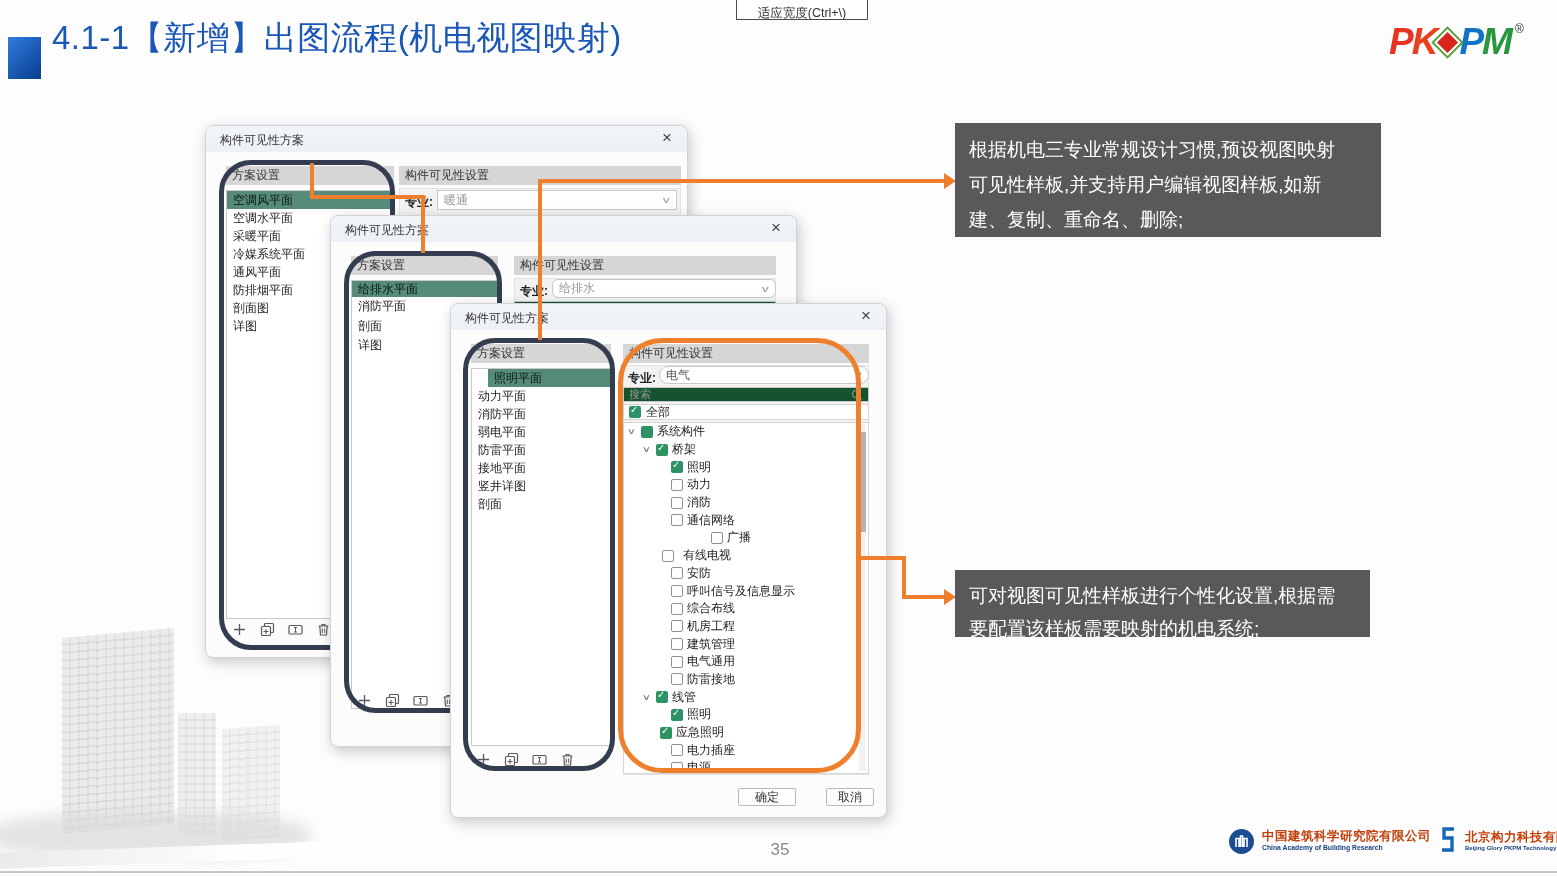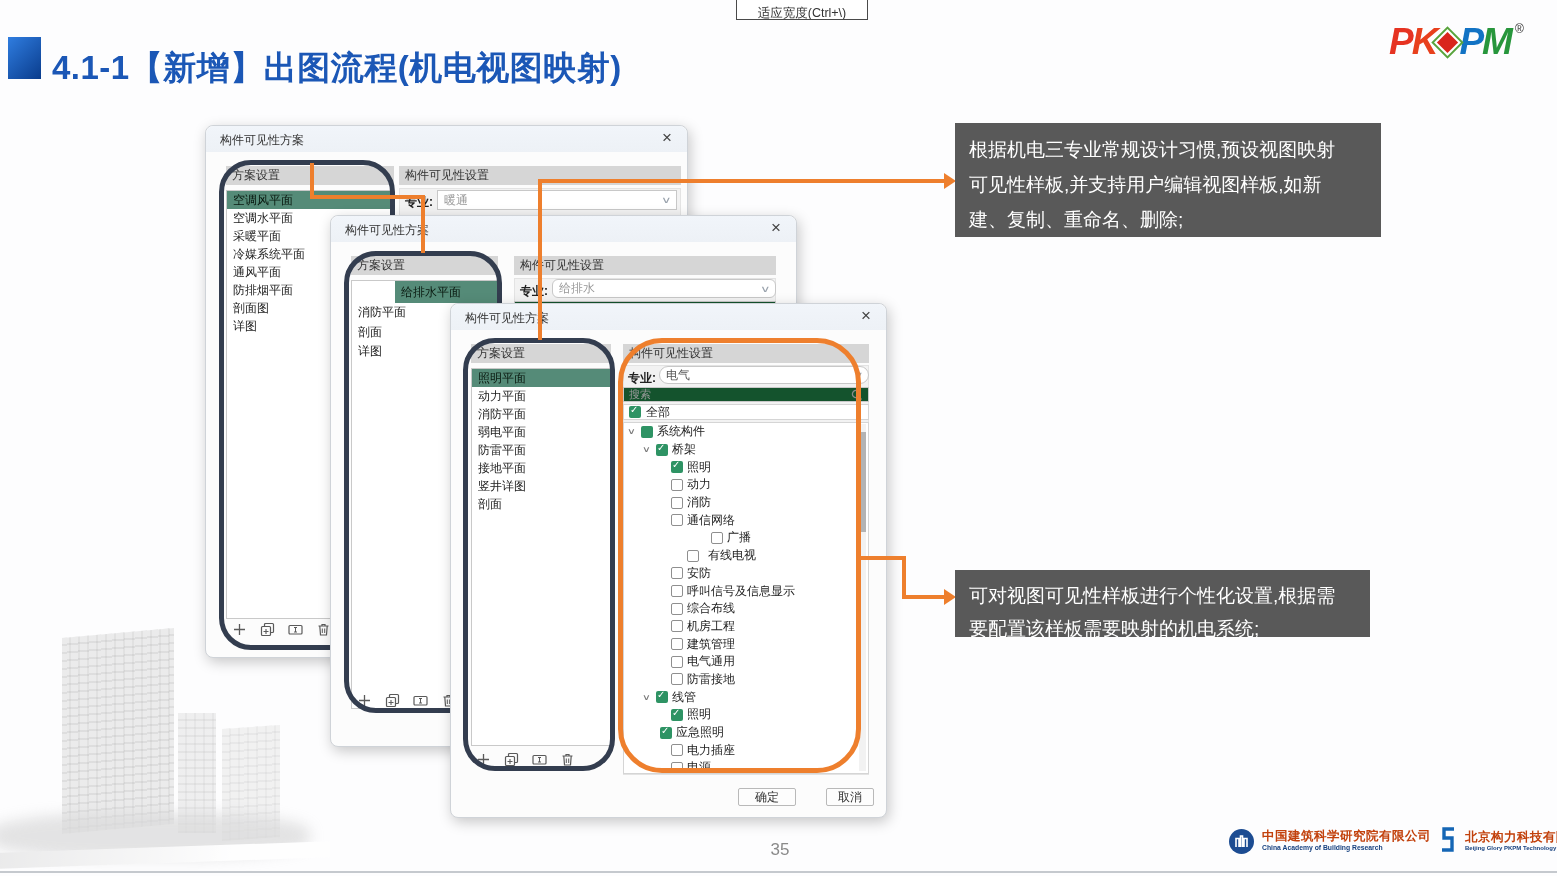--- a/index.html
+++ b/index.html
@@ -2,21 +2,21 @@
 <html><head>
 <meta charset="utf-8">
 <style>
   html,body{margin:0;padding:0;}
   body{width:1557px;height:876px;position:relative;overflow:hidden;background:#fdfdfe;
        font-family:"Liberation Sans","DejaVu Sans",sans-serif;}
   .abs{position:absolute;}
 
   
   .title-square{left:8px;top:37px;width:33px;height:42px;background:linear-gradient(135deg,#2f7de0,#0a3c8c);}
-  .slide-title{left:52px;top:46px;font-size:33px;font-weight:bold;color:#1b57b6;letter-spacing:.5px;white-space:nowrap;}
+  .slide-title{left:52px;top:16px;font-size:33px;font-weight:normal;color:#1b57b6;letter-spacing:.5px;white-space:nowrap;}
 
   
   .tooltip{left:736px;top:-8px;width:130px;height:26px;background:#fff;border:1.5px solid #4a4a4a;
            font-size:12.5px;color:#333;text-align:center;line-height:40px;z-index:60;overflow:hidden;}
 
   
   .pkpm{left:1389px;top:22px;display:flex;align-items:center;z-index:5;}
   .pkpm .L{font-size:37px;font-weight:800;font-style:italic;letter-spacing:-2px;line-height:40px;}
   .pkpm .p1{color:#e63322;} .pkpm .k{color:#e8401d;}
   .pkpm .p2{color:#1273c4;} .pkpm .m{color:#27963c;}
@@ -182,21 +182,21 @@
 </div>
 <div class="abs navy-frame z12" style="left:219px;top:160px;width:176px;height:490px;"></div>
 
 <div class="abs dialog z20" style="left:330px;top:215px;width:465px;height:530px;">
   <div class="titlebar">
     <span class="dlg-title">构件可见性方案</span>
     <span class="dlg-close" style="right:10px;">×</span>
   </div>
   <div class="grp-hdr" style="left:20px;top:40px;width:147px;height:19px;">方案设置</div>
   <div class="listbox" style="left:20px;top:64px;width:147px;height:429px;" id="d2-list">
-      <div class="lrow sel" style="height: 22px; margin-left: 43px;">给排水平面</div>
+      <div class="lrow sel" style="height: 16px;">给排水平面</div>
       <div class="lrow" style="height: 19.5px;">消防平面</div>
       <div class="lrow" style="height: 19.5px;">剖面</div>
       <div class="lrow" style="height: 19.5px;">详图</div>
     </div>
   <div class="iconrow" style="left:26px;top:477px;">
     <svg width="15" height="15">
         <use href="#i-plus"></use>
       </svg>
     <svg width="15" height="15">
         <use href="#i-copy"></use>
@@ -224,21 +224,21 @@
 </div>
 <div class="abs navy-frame z22" style="left:344px;top:251px;width:158px;height:462px;"></div>
 
 <div class="abs dialog z30" style="left:450px;top:303px;width:435px;height:513px;">
   <div class="titlebar">
     <span class="dlg-title">构件可见性方案</span>
     <span class="dlg-close" style="right:10px;">×</span>
   </div>
   <div class="grp-hdr" style="left:20px;top:40px;width:140px;height:19px;">方案设置</div>
   <div class="listbox" style="left:20px;top:64px;width:140px;height:378px;" id="d3-list">
-      <div class="lrow sel" style="height: 18px;">照明平面</div>
+      <div class="lrow sel" style="height: 18px; margin-left: 16px;">照明平面</div>
       <div class="lrow" style="height: 18px;">动力平面</div>
       <div class="lrow" style="height: 18px;">消防平面</div>
       <div class="lrow" style="height: 18px;">弱电平面</div>
       <div class="lrow" style="height: 18px;">防雷平面</div>
       <div class="lrow" style="height: 18px;">接地平面</div>
       <div class="lrow" style="height: 18px;">竖井详图</div>
       <div class="lrow" style="height: 18px;">剖面</div>
     </div>
   <div class="iconrow" style="left:25px;top:448px;">
     <svg width="15" height="15">
@@ -300,21 +300,21 @@
       <div class="trow" style="height: 17.7px; padding-left: 35px;">
         <span class="tchev"></span>
         <span class="cb un"></span>
         <span>通信网络</span>
       </div>
       <div class="trow" style="height: 17.7px; padding-left: 35px; margin-left: 40px;">
         <span class="tchev"></span>
         <span class="cb un"></span>
         <span>广播</span>
       </div>
-      <div class="trow" style="height: 17.7px; padding-left: 46px; gap: 9px;">
+      <div class="trow" style="height: 17.7px; padding-left: 21px; gap: 9px;">
         <span class="tchev"></span>
         <span class="cb un"></span>
         <span>有线电视</span>
       </div>
       <div class="trow" style="height: 17.7px; padding-left: 35px;">
         <span class="tchev"></span>
         <span class="cb un"></span>
         <span>安防</span>
       </div>
       <div class="trow" style="height: 17.7px; padding-left: 35px;">

